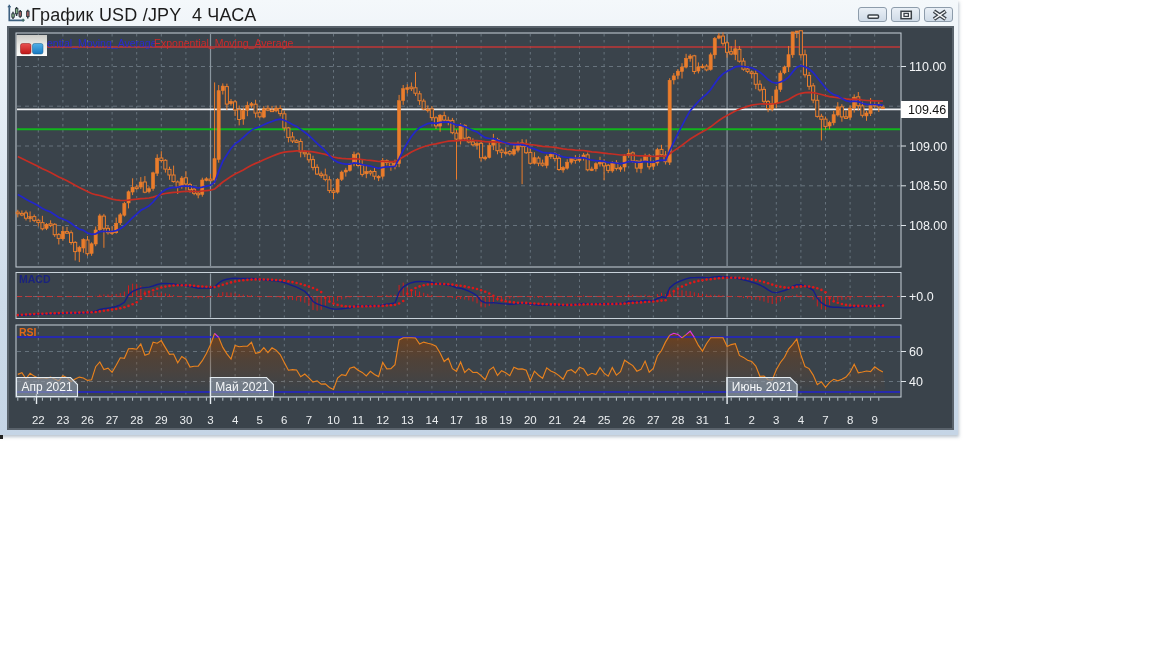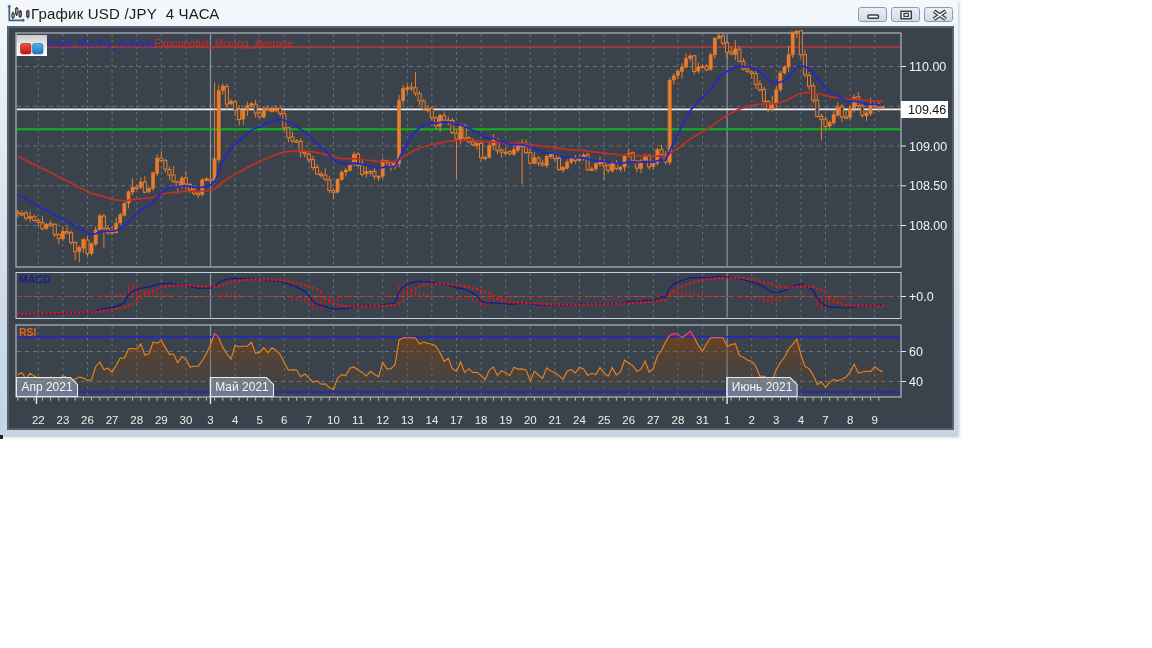--- a/index.html
+++ b/index.html
@@ -1,18 +1,18 @@
 <!DOCTYPE html>
 <html><head><meta charset="utf-8"><style>
 html,body{margin:0;padding:0;background:#ffffff;width:1152px;height:648px;overflow:hidden;}
 *{box-sizing:border-box;font-family:"Liberation Sans",sans-serif;}
 #win{position:absolute;left:0;top:0;width:958px;height:435px;
 background:linear-gradient(#f4f8fb,#e2ebf4 30%,#cddbe9 70%,#c5d5e6);
 box-shadow:1px 2px 3px rgba(120,140,160,.5);}
-#title{position:absolute;left:31px;top:5px;font-size:15px;color:#1c1c1c;letter-spacing:0.2px;}
+#title{position:absolute;left:31px;top:5px;font-size:18px;color:#1c1c1c;letter-spacing:0.2px;}
 #ticon{position:absolute;left:1px;top:1px;}
 .wb svg{position:absolute;left:0;top:0;}
 #client{position:absolute;left:0px;top:0px;width:954px;height:435px;}
 #corner{position:absolute;left:0px;top:435px;width:3px;height:4px;background:#222;}
 </style></head><body>
 <div id="win">
  <div id="ticon"><svg width="32" height="24" viewBox="0 0 32 24">
         <path d="M8.3 6.5 V19.3 H21" stroke="#3d6080" stroke-width="1.7" fill="none"></path>
         <path d="M8.3 3.8 v3 M6.8 5.8 h3" stroke="#3d6080" stroke-width="1.5"></path>
         <path d="M20.8 19.3 h2.8 M22.1 17.8 v3" stroke="#3f6a6a" stroke-width="1.5"></path>

